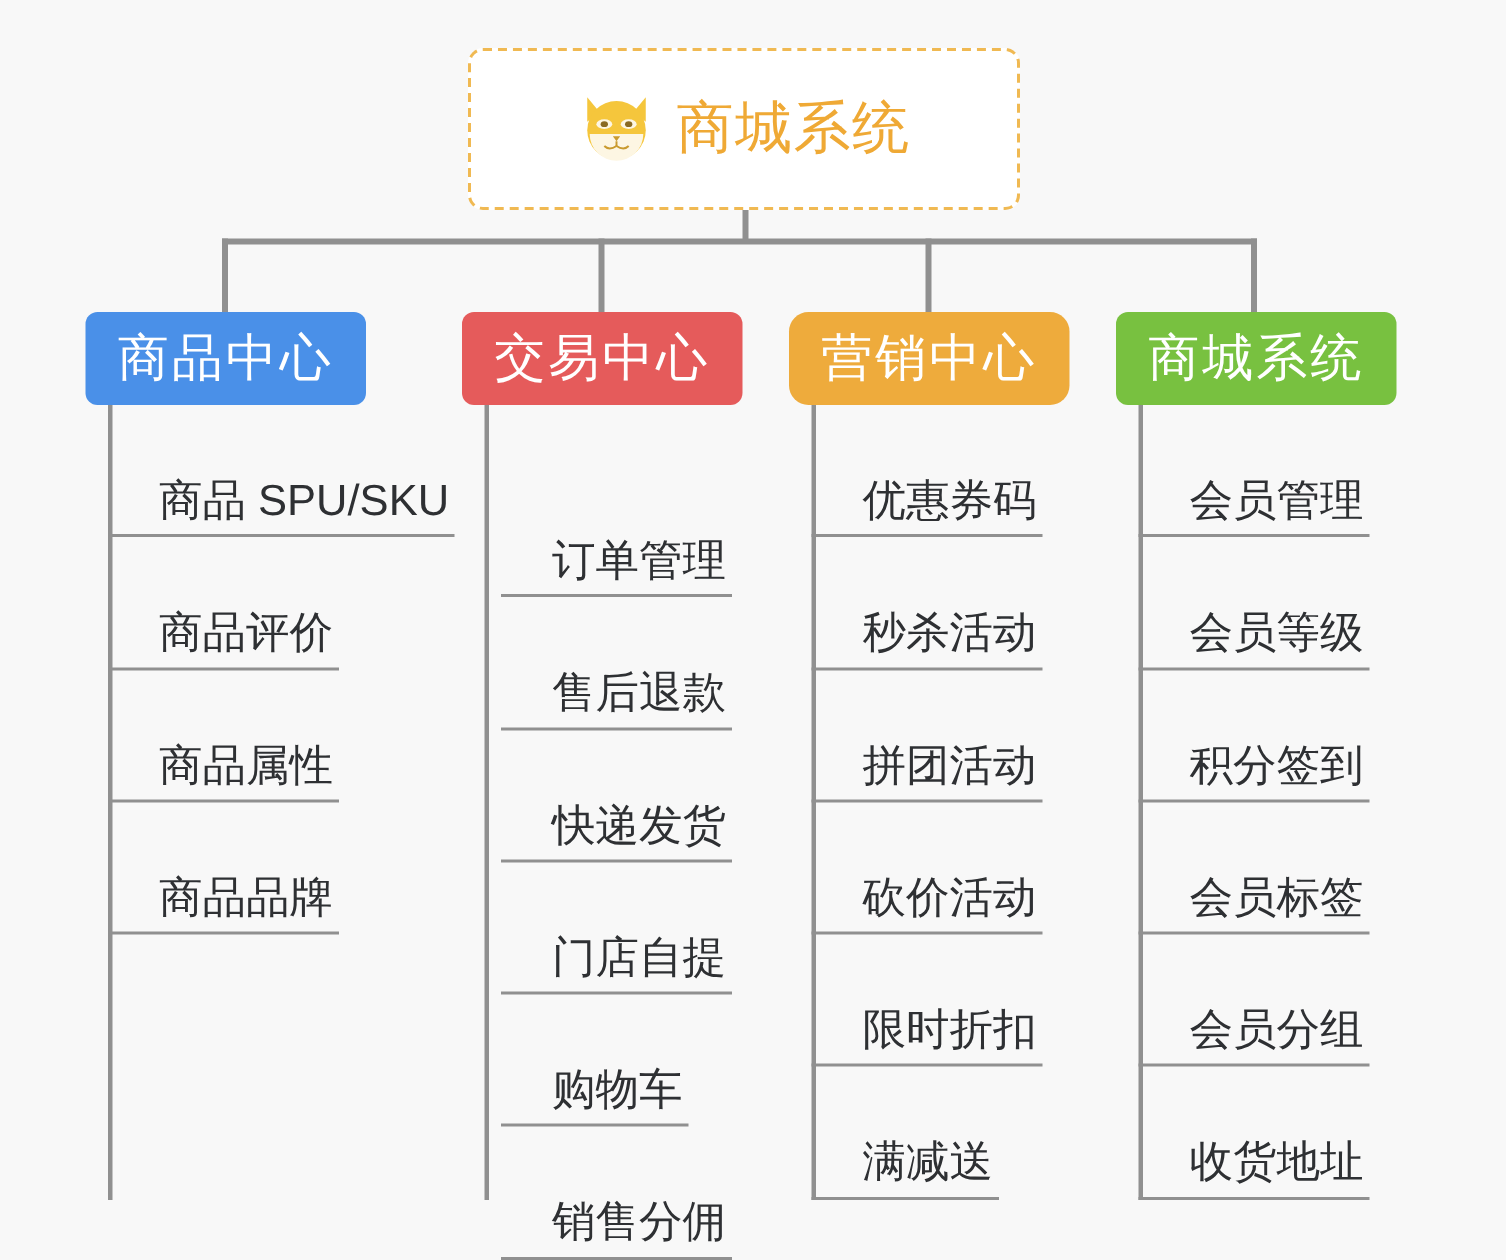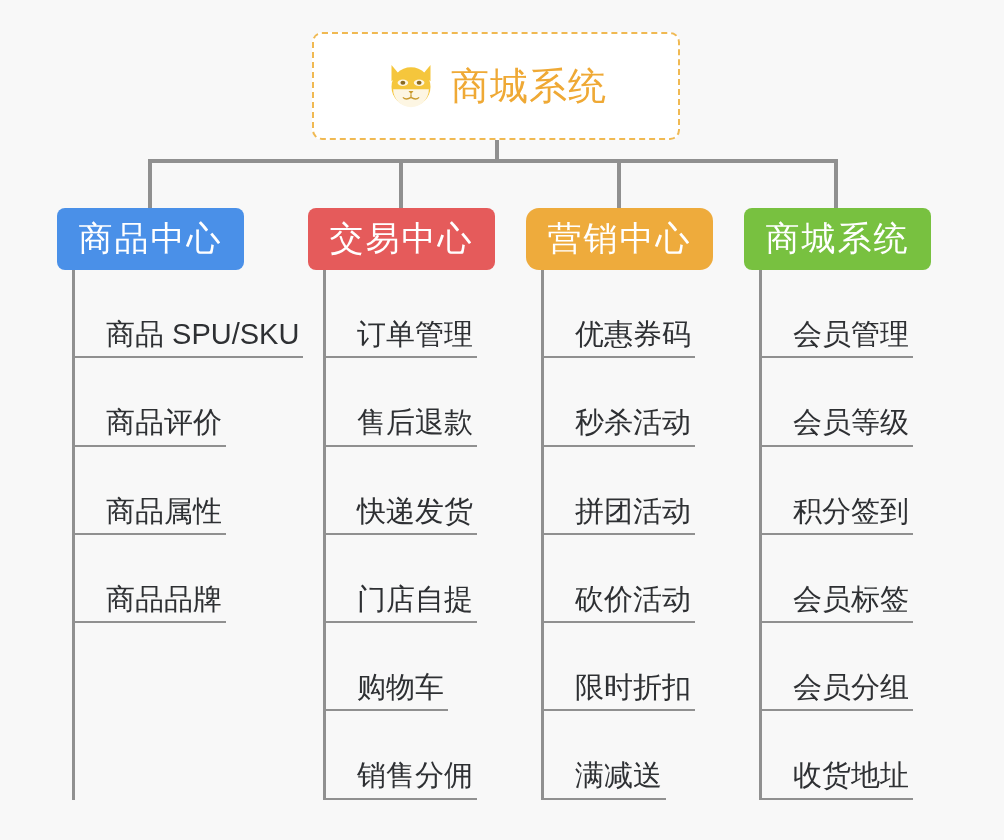--- a/index.html
+++ b/index.html
@@ -87,21 +87,21 @@
   .trunk-2 { left: 541px; height: 530px; }
   .trunk-3 { left: 759px; height: 530px; }
 
   
   .leaf-list {
     position: absolute;
     top: 270px;
     width: 220px;
   }
   .leaves-0 { left: 72px; }
-  .leaves-1 { left: 323px; }
+  .leaves-1 { left: 334px; margin-top: 40px; }
   .leaves-2 { left: 541px; text-align: right; }
   .leaves-3 { left: 759px; }
 
   .leaf {
     position: relative;
     height: 88.3px;
     display: flex;
     align-items: flex-end;
     padding-left: 30px;
   }

